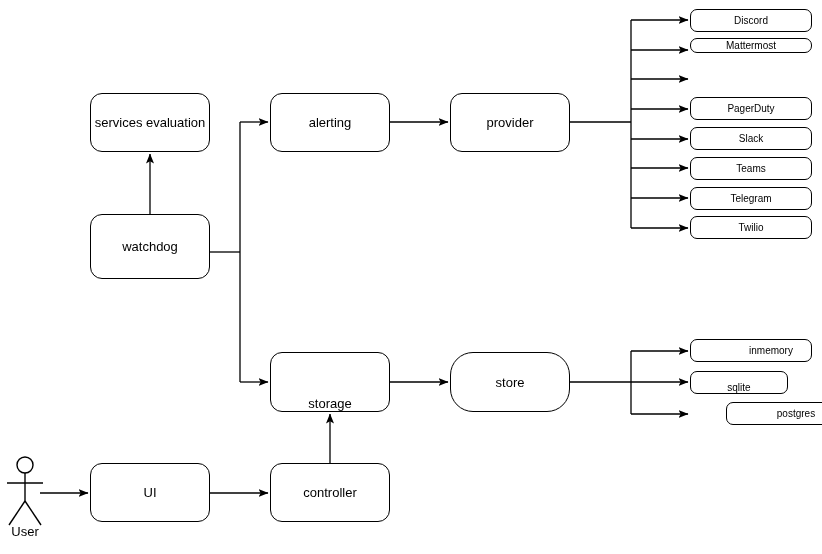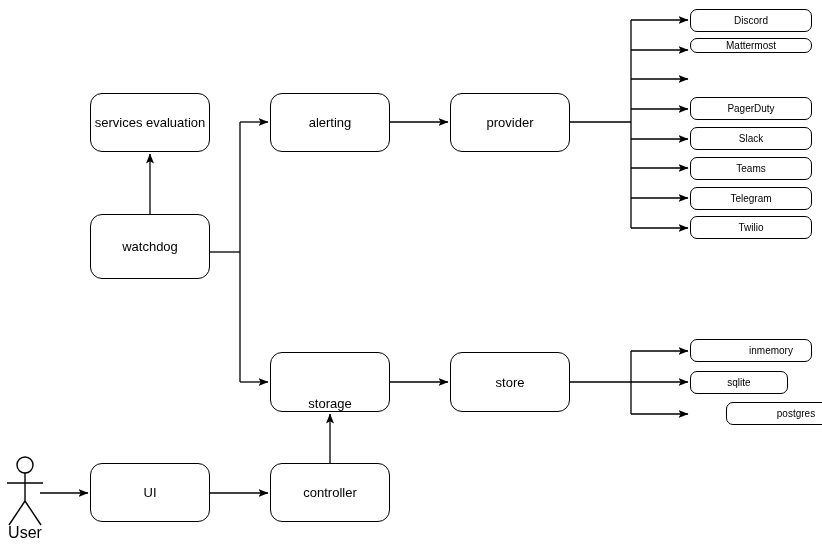--- a/index.html
+++ b/index.html
@@ -41,21 +41,21 @@
   .node-main {
     border-radius: 12px;
     font-size: 13px;
   }
   .node-leaf {
     border-radius: 7px;
     font-size: 10px;
   }
   .actor-label {
     position: absolute;
-    font-size: 16px;
+    font-size: 13px;
     color: #000000;
     text-align: center;
     white-space: nowrap;
   }
 </style>
 </head>
 <body>
 
 <div id="canvas">
 
@@ -130,21 +130,21 @@
   </div>
 
   <div class="node node-main" style="left:450px; top:93px; width:120px; height:59px;">
     <span>provider</span>
   </div>
 
   <div class="node node-main" style="left:270px; top:352px; width:120px; height:60px;align-items:flex-end;">
     <span>storage</span>
   </div>
 
-  <div class="node node-main" style="left:450px; top:352px; width:120px; height:60px;">
+  <div class="node node-main" style="left:450px; top:352px; width:120px; height:60px;border-radius:23px;">
     <span>store</span>
   </div>
 
   <div class="node node-main" style="left:90px; top:463px; width:120px; height:59px;">
     <span>UI</span>
   </div>
 
   <div class="node node-main" style="left:270px; top:463px; width:120px; height:59px;">
     <span>controller</span>
   </div>
@@ -167,20 +167,20 @@
   <div class="node node-leaf" style="left:690px; top:187px; width:122px; height:23px;">
     <span>Telegram</span>
   </div>
   <div class="node node-leaf" style="left:690px; top:216px; width:122px; height:23px;">
     <span>Twilio</span>
   </div>
 
   <div class="node node-leaf" style="left:690px; top:339px; width:122px; height:23px;padding-left:40px;">
     <span>inmemory</span>
   </div>
-  <div class="node node-leaf" style="left:690px; top:371px; width:98px; height:23px;">
+  <div class="node node-leaf" style="left:690px; top:371px; width:98px; height:23px;align-items:flex-end;">
     <span>sqlite</span>
   </div>
   <div class="node node-leaf" style="left:726px; top:402px; width:140px; height:23px;">
     <span>postgres</span>
   </div>
 
 </div>
 
 </body></html>

